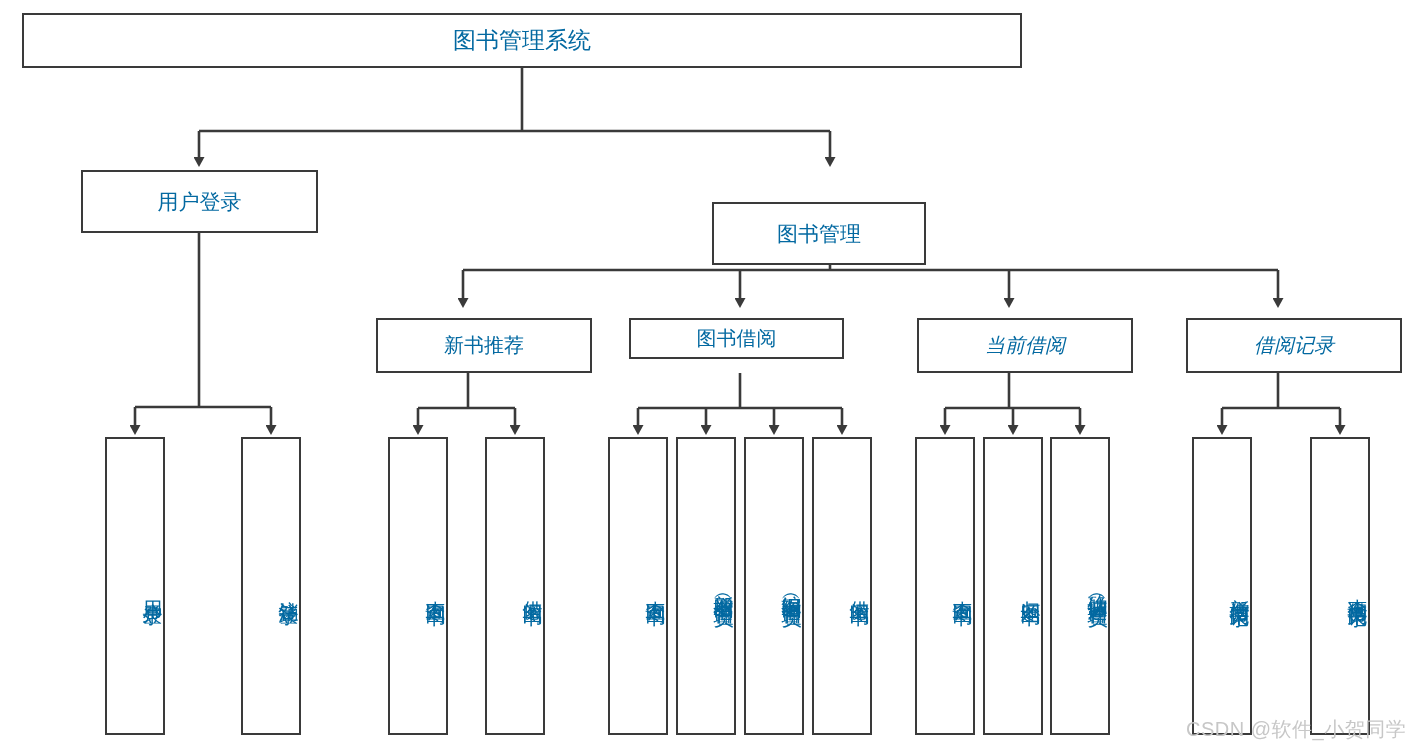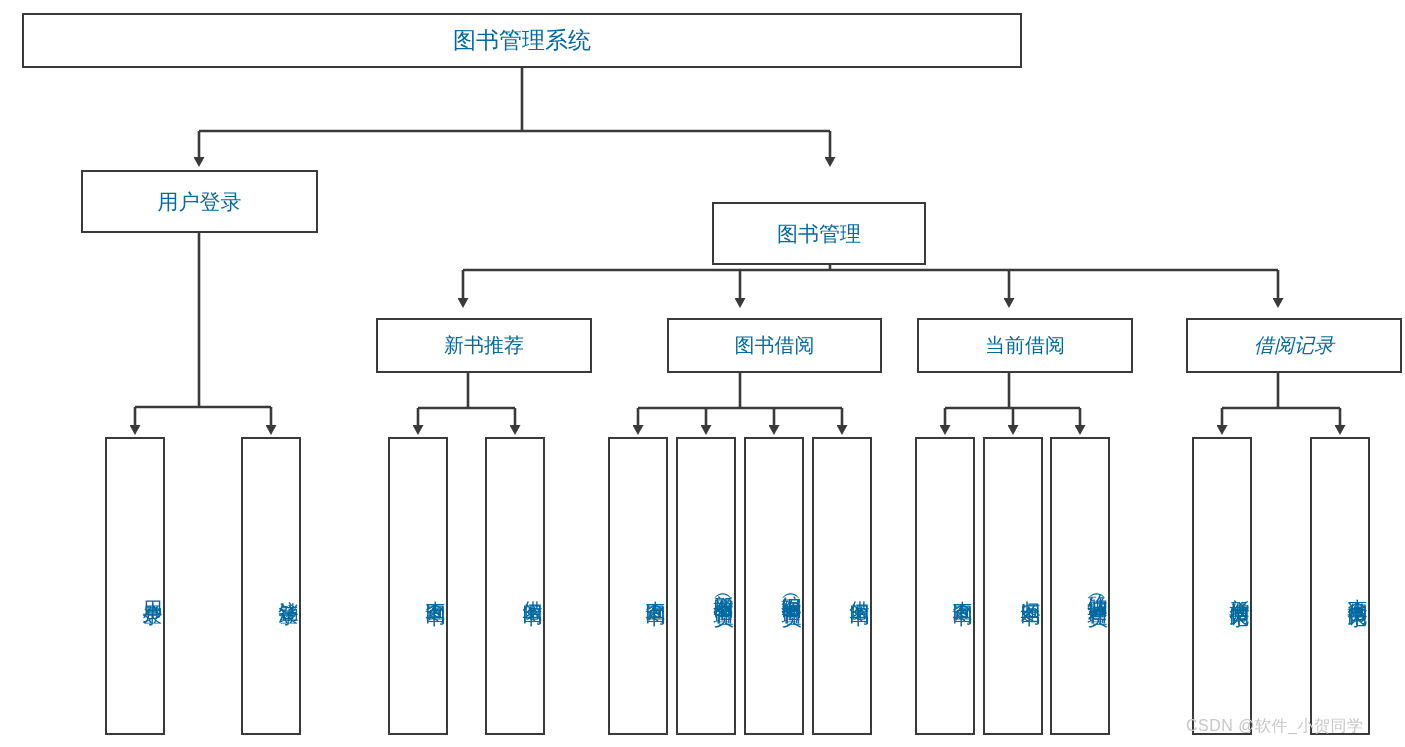--- a/index.html
+++ b/index.html
@@ -57,21 +57,21 @@
     padding-top: 6px;
     line-height: 1;
   }
   .node.leaf.tall {
     padding-top: 4px;
   }
   .watermark {
     position: absolute;
     left: 1186px;
     top: 716px;
-    font-size: 16px;
+    font-size: 20px;
     color: #c7c7c7;
     white-space: nowrap;
     z-index: 3;
     letter-spacing: 0.5px;
   }
 </style>
 </head>
 <body>
 
 <div id="canvas">
@@ -125,22 +125,22 @@
       <path d="M1340,408 L1340,426" marker-end="url(#ar)"></path>
     </g>
   </svg>
 
   <div class="node root" style="left:22px; top:13px; width:1000px; height:55px;">图书管理系统</div>
 
   <div class="node lvl1" style="left:81px; top:170px; width:237px; height:63px;">用户登录</div>
   <div class="node lvl1" style="left:712px; top:170px; width:214px; height:63px;margin-top:32px;">图书管理</div>
 
   <div class="node lvl2" style="left:360px; top:318px; width:216px; height:55px;">新书推荐</div>
-  <div class="node lvl2" style="left:651px; top:318px; width:215px; height:55px;">图书借阅</div>
-  <div class="node lvl2" style="left:901px; top:318px; width:216px; height:55px;">当前借阅</div>
+  <div class="node lvl2" style="left:613px; top:318px; width:215px; height:41px;">图书借阅</div>
+  <div class="node lvl2" style="left:901px; top:318px; width:216px; height:55px;font-style:italic;">当前借阅</div>
   <div class="node lvl2" style="left:1170px; top:318px; width:216px; height:55px;font-style:italic;">借阅记录</div>
 
   <div class="node leaf" style="left:105px; top:437px; width:60px; height:298px;">用户登录</div>
   <div class="node leaf" style="left:241px; top:437px; width:60px; height:298px;">注销登录</div>
 
   <div class="node leaf" style="left:388px; top:437px; width:60px; height:298px;">查询图书</div>
   <div class="node leaf" style="left:485px; top:437px; width:60px; height:298px;">借阅图书</div>
 
   <div class="node leaf" style="left:608px; top:437px; width:60px; height:298px;">查询图书</div>
   <div class="node leaf tall" style="left:676px; top:437px; width:60px; height:298px;">新增图书（管理员）</div>

